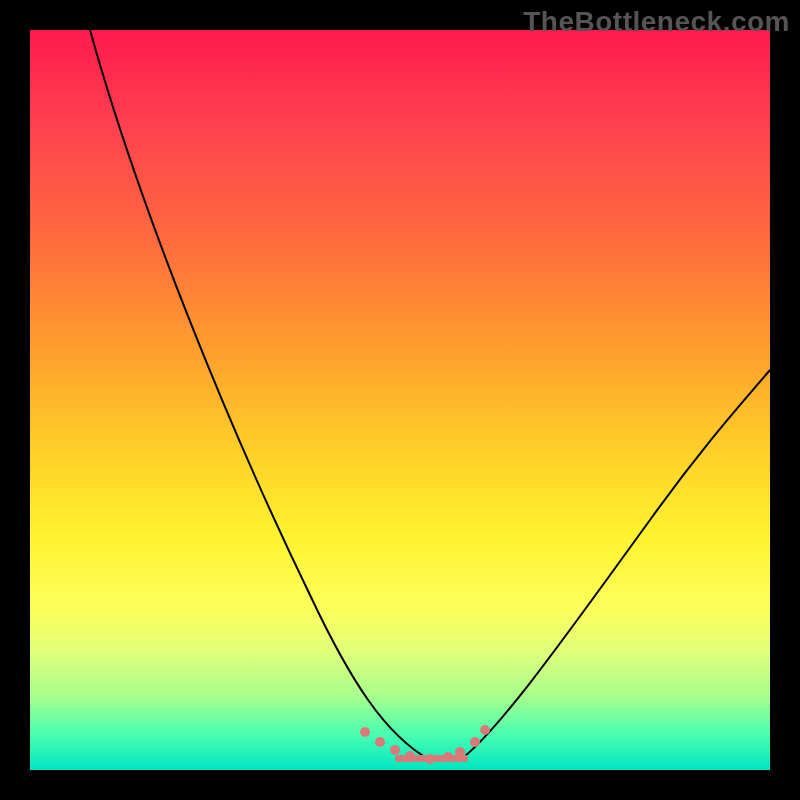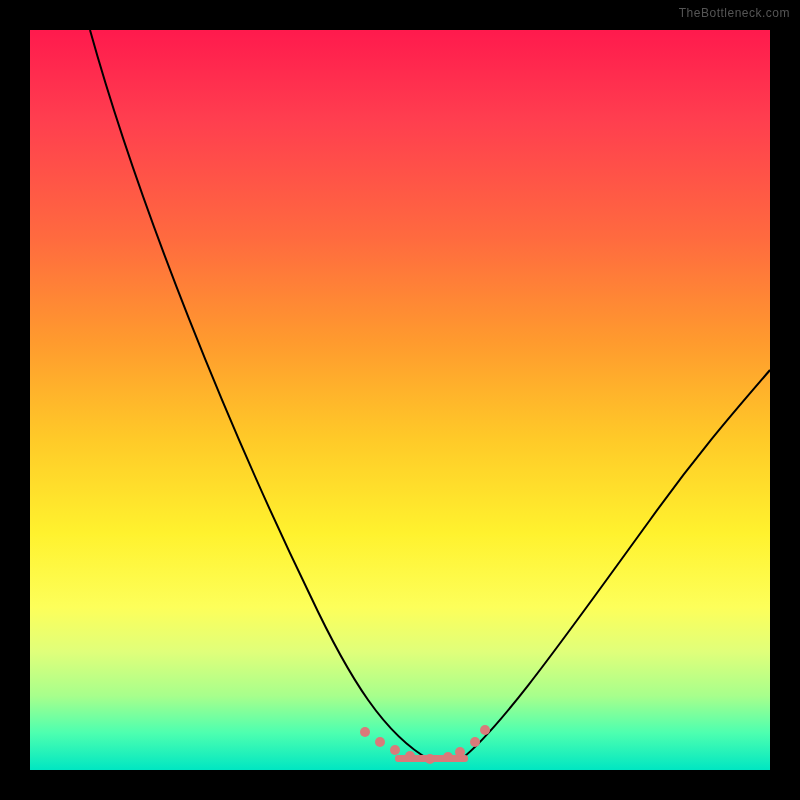--- a/index.html
+++ b/index.html
@@ -37,22 +37,22 @@
       #e0ff7a 84%,
       #a7ff8c 90%,
       #4dffb0 95%,
       #00e6c2 100%
     );
   }
   .watermark {
     position: absolute;
     top: 6px;
     right: 10px;
-    font-size: 12px;
-    font-weight: normal;
+    font-size: 28px;
+    font-weight: bold;
     color: #555;
     letter-spacing: 0.5px;
   }
   svg.curves {
     position: absolute;
     left: 0;
     top: 0;
     width: 740px;
     height: 740px;
     overflow: visible;

